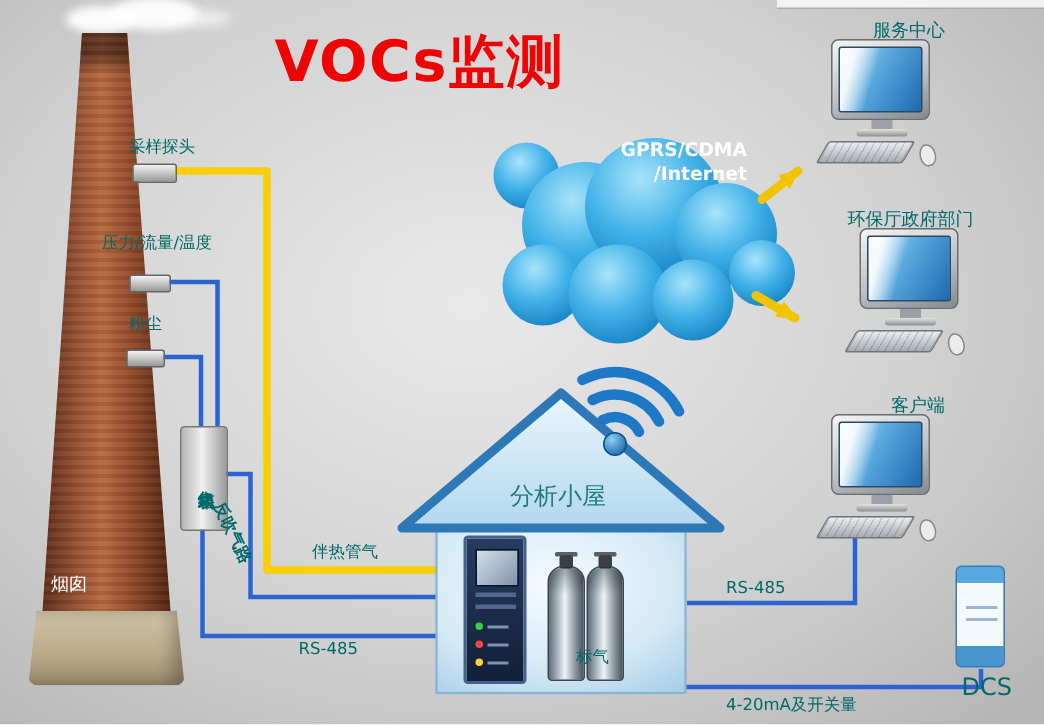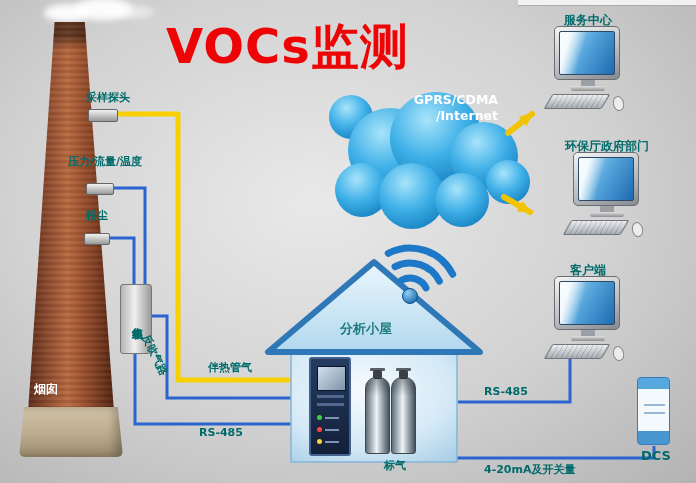--- a/index.html
+++ b/index.html
@@ -1,22 +1,22 @@
 <!DOCTYPE html>
 <html><head>
 <meta charset="utf-8">
 <style>
   html,body{margin:0;padding:0;background:#ffffff;font-family:"DejaVu Sans",sans-serif;}
   #scene{position:relative;width:696px;height:483px;overflow:hidden;
     background:radial-gradient(ellipse at 45% 42%, #e9e9e9 0%, #d2d2d2 55%, #b3b3b3 100%);}
   .layer{position:absolute;left:0;top:0;width:696px;height:483px;}
-  .label{position:absolute;color:#006a6a;font-weight:bold;font-size:11px;white-space:nowrap;line-height:1.15;}
-  .label.big{font-size:13px;text-align:right;}
-  
-  #title{position:absolute;left:166px;top:22px;font-size:48px;font-weight:bold;color:#ee0404;letter-spacing:1px;line-height:1;}
+  .label{position:absolute;color:#006a6a;font-weight:normal;font-size:11px;white-space:nowrap;line-height:1.15;}
+  .label.big{font-size:16px;text-align:right;}
+  
+  #title{position:absolute;left:183px;top:22px;font-size:38px;font-weight:bold;color:#ee0404;letter-spacing:1px;line-height:1;}
   
   .smoke{position:absolute;border-radius:50%;background:rgba(255,255,255,.92);filter:blur(3px);}
   
   #chimney{position:absolute;left:28px;top:22px;width:86px;height:390px;
     clip-path:polygon(31% 0,66% 0,100% 100%,0 100%);
     background:
       repeating-linear-gradient(180deg, rgba(0,0,0,.07) 0 3px, rgba(255,255,255,.04) 3px 6px),
       linear-gradient(180deg, rgba(0,0,0,.45) 0 3.5%, rgba(0,0,0,0) 7%),
       linear-gradient(90deg,#5e2c19 0%,#9c5535 30%,#b8693f 46%,#8a4527 74%,#50230f 100%);}
   #chimney-base{position:absolute;left:19px;top:407px;width:104px;height:50px;
@@ -40,21 +40,21 @@
   .led-line{width:14px;height:2px;background:#7d93b4;}
   
   .cyl{position:absolute;width:25px;height:77px;border:1px solid #3e474e;border-radius:11px 11px 3px 3px;box-sizing:border-box;
     background:linear-gradient(90deg,#5f6e79 0%,#c9d4da 35%,#eef4f7 46%,#8d9aa3 75%,#49545e 100%);}
   .cyl-shade{position:absolute;left:0;right:0;top:0;height:18px;border-radius:11px 11px 0 0;
     background:linear-gradient(180deg,rgba(15,25,35,.38),rgba(15,25,35,0));}
   .cyl-valve{position:absolute;top:-8px;left:7px;width:9px;height:9px;background:#3a4046;border-radius:2px;}
   .cyl-bar{position:absolute;top:-10px;left:4px;width:15px;height:3px;background:#596066;border-radius:1px;}
   
   .station{position:absolute;width:84px;height:112px;}
-  .st-label{position:absolute;top:0;left:0;width:100%;text-align:center;color:#006a6a;font-weight:bold;font-size:12px;white-space:nowrap;}
+  .st-label{position:absolute;top:0;left:0;width:100%;text-align:right;color:#006a6a;font-weight:normal;font-size:12px;white-space:nowrap;}
   .monitor{position:absolute;top:14px;left:8px;width:66px;height:54px;box-sizing:border-box;padding:4px;
     border:1px solid #6a6e72;border-radius:5px;background:linear-gradient(160deg,#f4f4f4,#b8bcc0 60%,#85898d);}
   .screen{width:100%;height:100%;box-sizing:border-box;border:1px solid #2c4a66;border-radius:2px;overflow:hidden;
     background:
       linear-gradient(105deg,rgba(255,255,255,.9) 0 16%,rgba(255,255,255,0) 42%),
       linear-gradient(120deg,#bfe4f7 0%,#57a6dc 45%,#1d6ab0 100%);}
   .stand{position:absolute;top:68px;left:35px;width:14px;height:6px;background:#9aa0a6;}
   .mbase{position:absolute;top:74px;left:25px;width:34px;height:5px;border-radius:2px;background:linear-gradient(180deg,#e2e2e2,#8e8e8e);}
   .keyboard{position:absolute;top:82px;left:2px;width:58px;height:15px;border:1px solid #70767c;border-radius:2px;
     transform:skewX(-30deg);box-sizing:border-box;
@@ -185,21 +185,21 @@
     <div class="cyl-valve"></div>
     <div class="cyl-shade"></div>
   </div>
   <div class="cyl" style="left:391px;top:377px;">
     <div class="cyl-bar"></div>
     <div class="cyl-valve"></div>
     <div class="cyl-shade"></div>
   </div>
 
   <div class="label big" style="left:340px;top:322px;color:rgba(0,106,106,.85);">分析小屋</div>
-  <div class="label" style="left:384px;top:432px;z-index:5;margin-top:28px;">标气</div>
+  <div class="label" style="left:384px;top:432px;z-index:5;">标气</div>
 
   <div id="cloud-text">
     <div>GPRS/CDMA</div>
     <div>/Internet</div>
   </div>
 
   <div class="label" style="left:208px;top:362px;">伴热管气</div>
   <div id="backflush-label">反吹气路</div>
   <div class="label" style="left:199px;top:427px;">RS-485</div>
   <div class="label" style="left:484px;top:386px;">RS-485</div>

